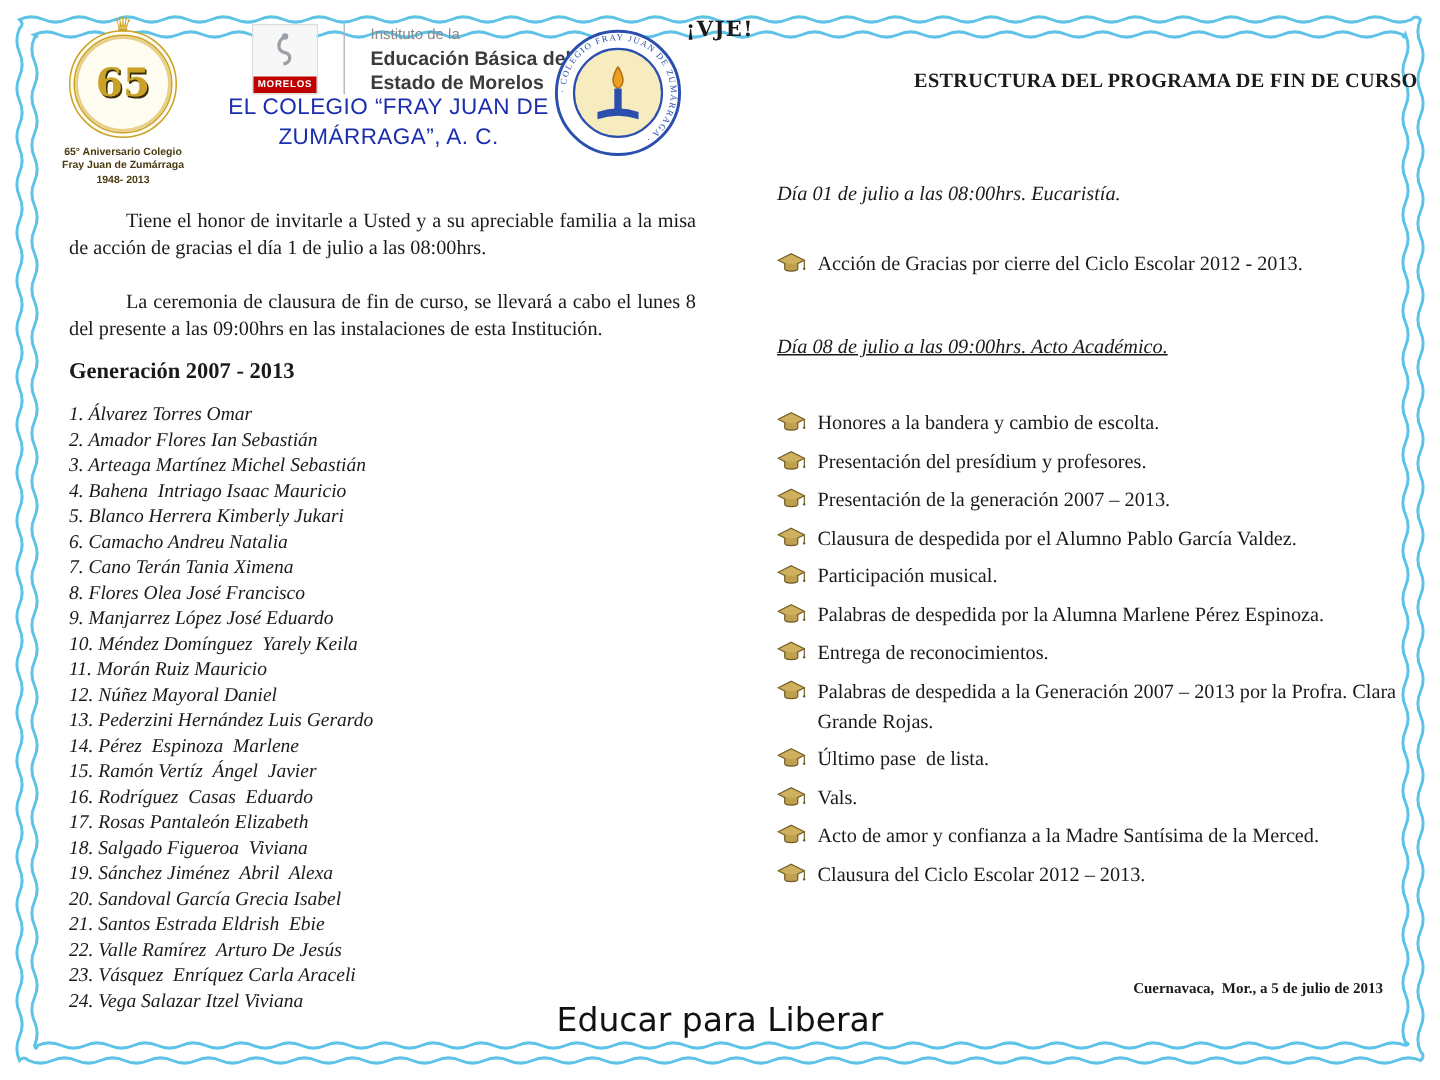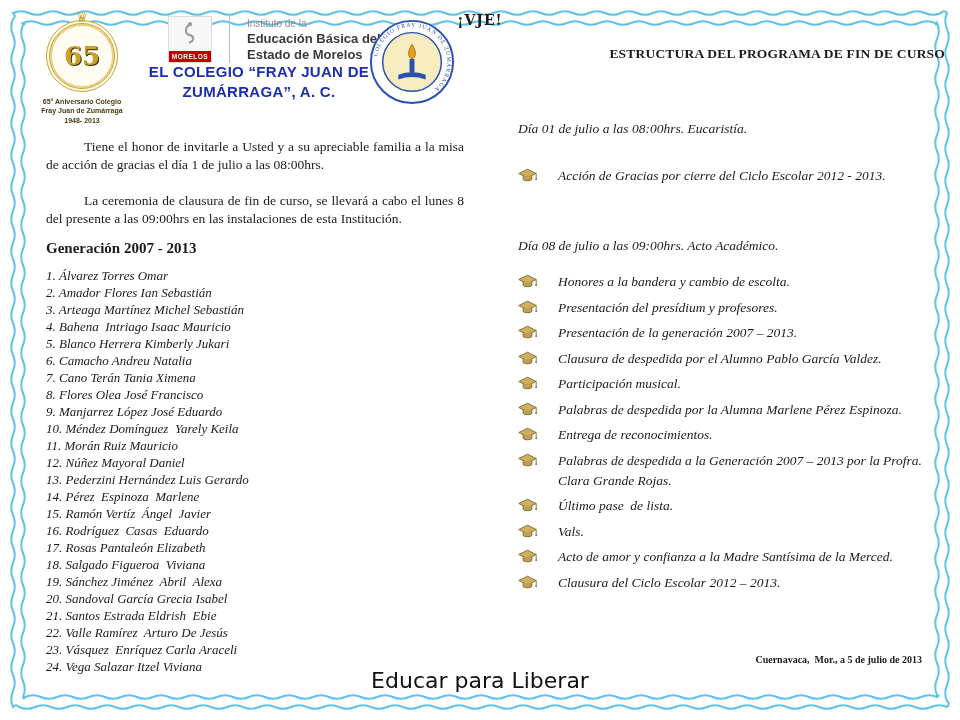--- a/index.html
+++ b/index.html
@@ -26,21 +26,21 @@
   .ieb-emblem{width:42px;display:flex;flex-direction:column;border:1px solid #ddd;}
   .emblem-art{flex:1;display:flex;align-items:center;justify-content:center;background:#f7f7f7;}
   .emblem-band{background:var(--morelos-red,#c00000);color:#fff;font-size:6.5px;font-weight:bold;
                text-align:center;padding:2px 0;font-family:"Liberation Sans",sans-serif;letter-spacing:.5px;}
   .ieb-sep{width:1px;background:#bbb;}
   .ieb-text{font-family:"Liberation Sans",sans-serif;padding-top:2px;}
   .ieb-line1{color:#8a8a8a;font-size:10px;line-height:1.25;}
   .ieb-line2,.ieb-line3{color:#3a3a3a;font-size:13px;font-weight:bold;line-height:1.25;}
 
   .school-title{position:absolute;left:118px;top:62px;width:282px;text-align:center;
-                font-family:"Liberation Sans",sans-serif;font-weight:bold;font-size:15px;
+                font-family:"Liberation Sans",sans-serif;font-weight:normal;font-size:15px;
                 color:var(--title-blue,#1b2fae);line-height:1.3;letter-spacing:.3px;}
 
   .crest{position:absolute;left:368px;top:12px;}
 
   .monogram{position:absolute;left:50%;top:12px;transform:translateX(-50%);
             font-family:"DejaVu Serif",serif;font-weight:bold;font-size:14px;letter-spacing:1px;}
 
   
   .para{position:absolute;left:46px;width:418px;text-align:justify;text-indent:38px;
         font-size:13.5px;line-height:1.38;}
@@ -49,22 +49,22 @@
   .gen-heading{position:absolute;left:46px;top:240px;width:418px;
                font-weight:bold;font-size:15px;}
   .students{position:absolute;left:46px;top:267px;width:430px;}
   .student{font-style:italic;font-size:13px;line-height:17px;white-space:pre-wrap;}
 
   
   .right-head{position:absolute;left:505px;top:46px;width:440px;text-align:right;
               font-weight:bold;font-size:13.5px;letter-spacing:.2px;}
   .day-line{position:absolute;left:518px;font-style:italic;font-size:13.5px;white-space:pre-wrap;}
   .day1{top:121px;}
-  .day2{top:238px;}
-  .prog-row{display:flex;gap:21px;align-items:flex-start;margin-bottom:6px;font-style:italic;}
+  .day2{top:223px;text-decoration:underline;}
+  .prog-row{display:flex;gap:8px;align-items:flex-start;margin-bottom:6px;}
   .prog-row .cap{flex:0 0 auto;margin-top:2px;}
   .prog-row .cap svg{display:block;}
   .prog-text{font-size:13.5px;line-height:1.45;white-space:pre-wrap;}
   .day1-item{position:absolute;left:518px;top:166px;width:425px;}
   .program{position:absolute;left:518px;top:272px;width:427px;}
 
   .dateline{position:absolute;right:38px;top:654px;font-size:10px;font-weight:bold;white-space:pre-wrap;}
   .slogan{position:absolute;left:0;right:0;top:668px;text-align:center;font-size:22px;
           font-family:"DejaVu Sans",sans-serif;color:#111;}
 </style>

